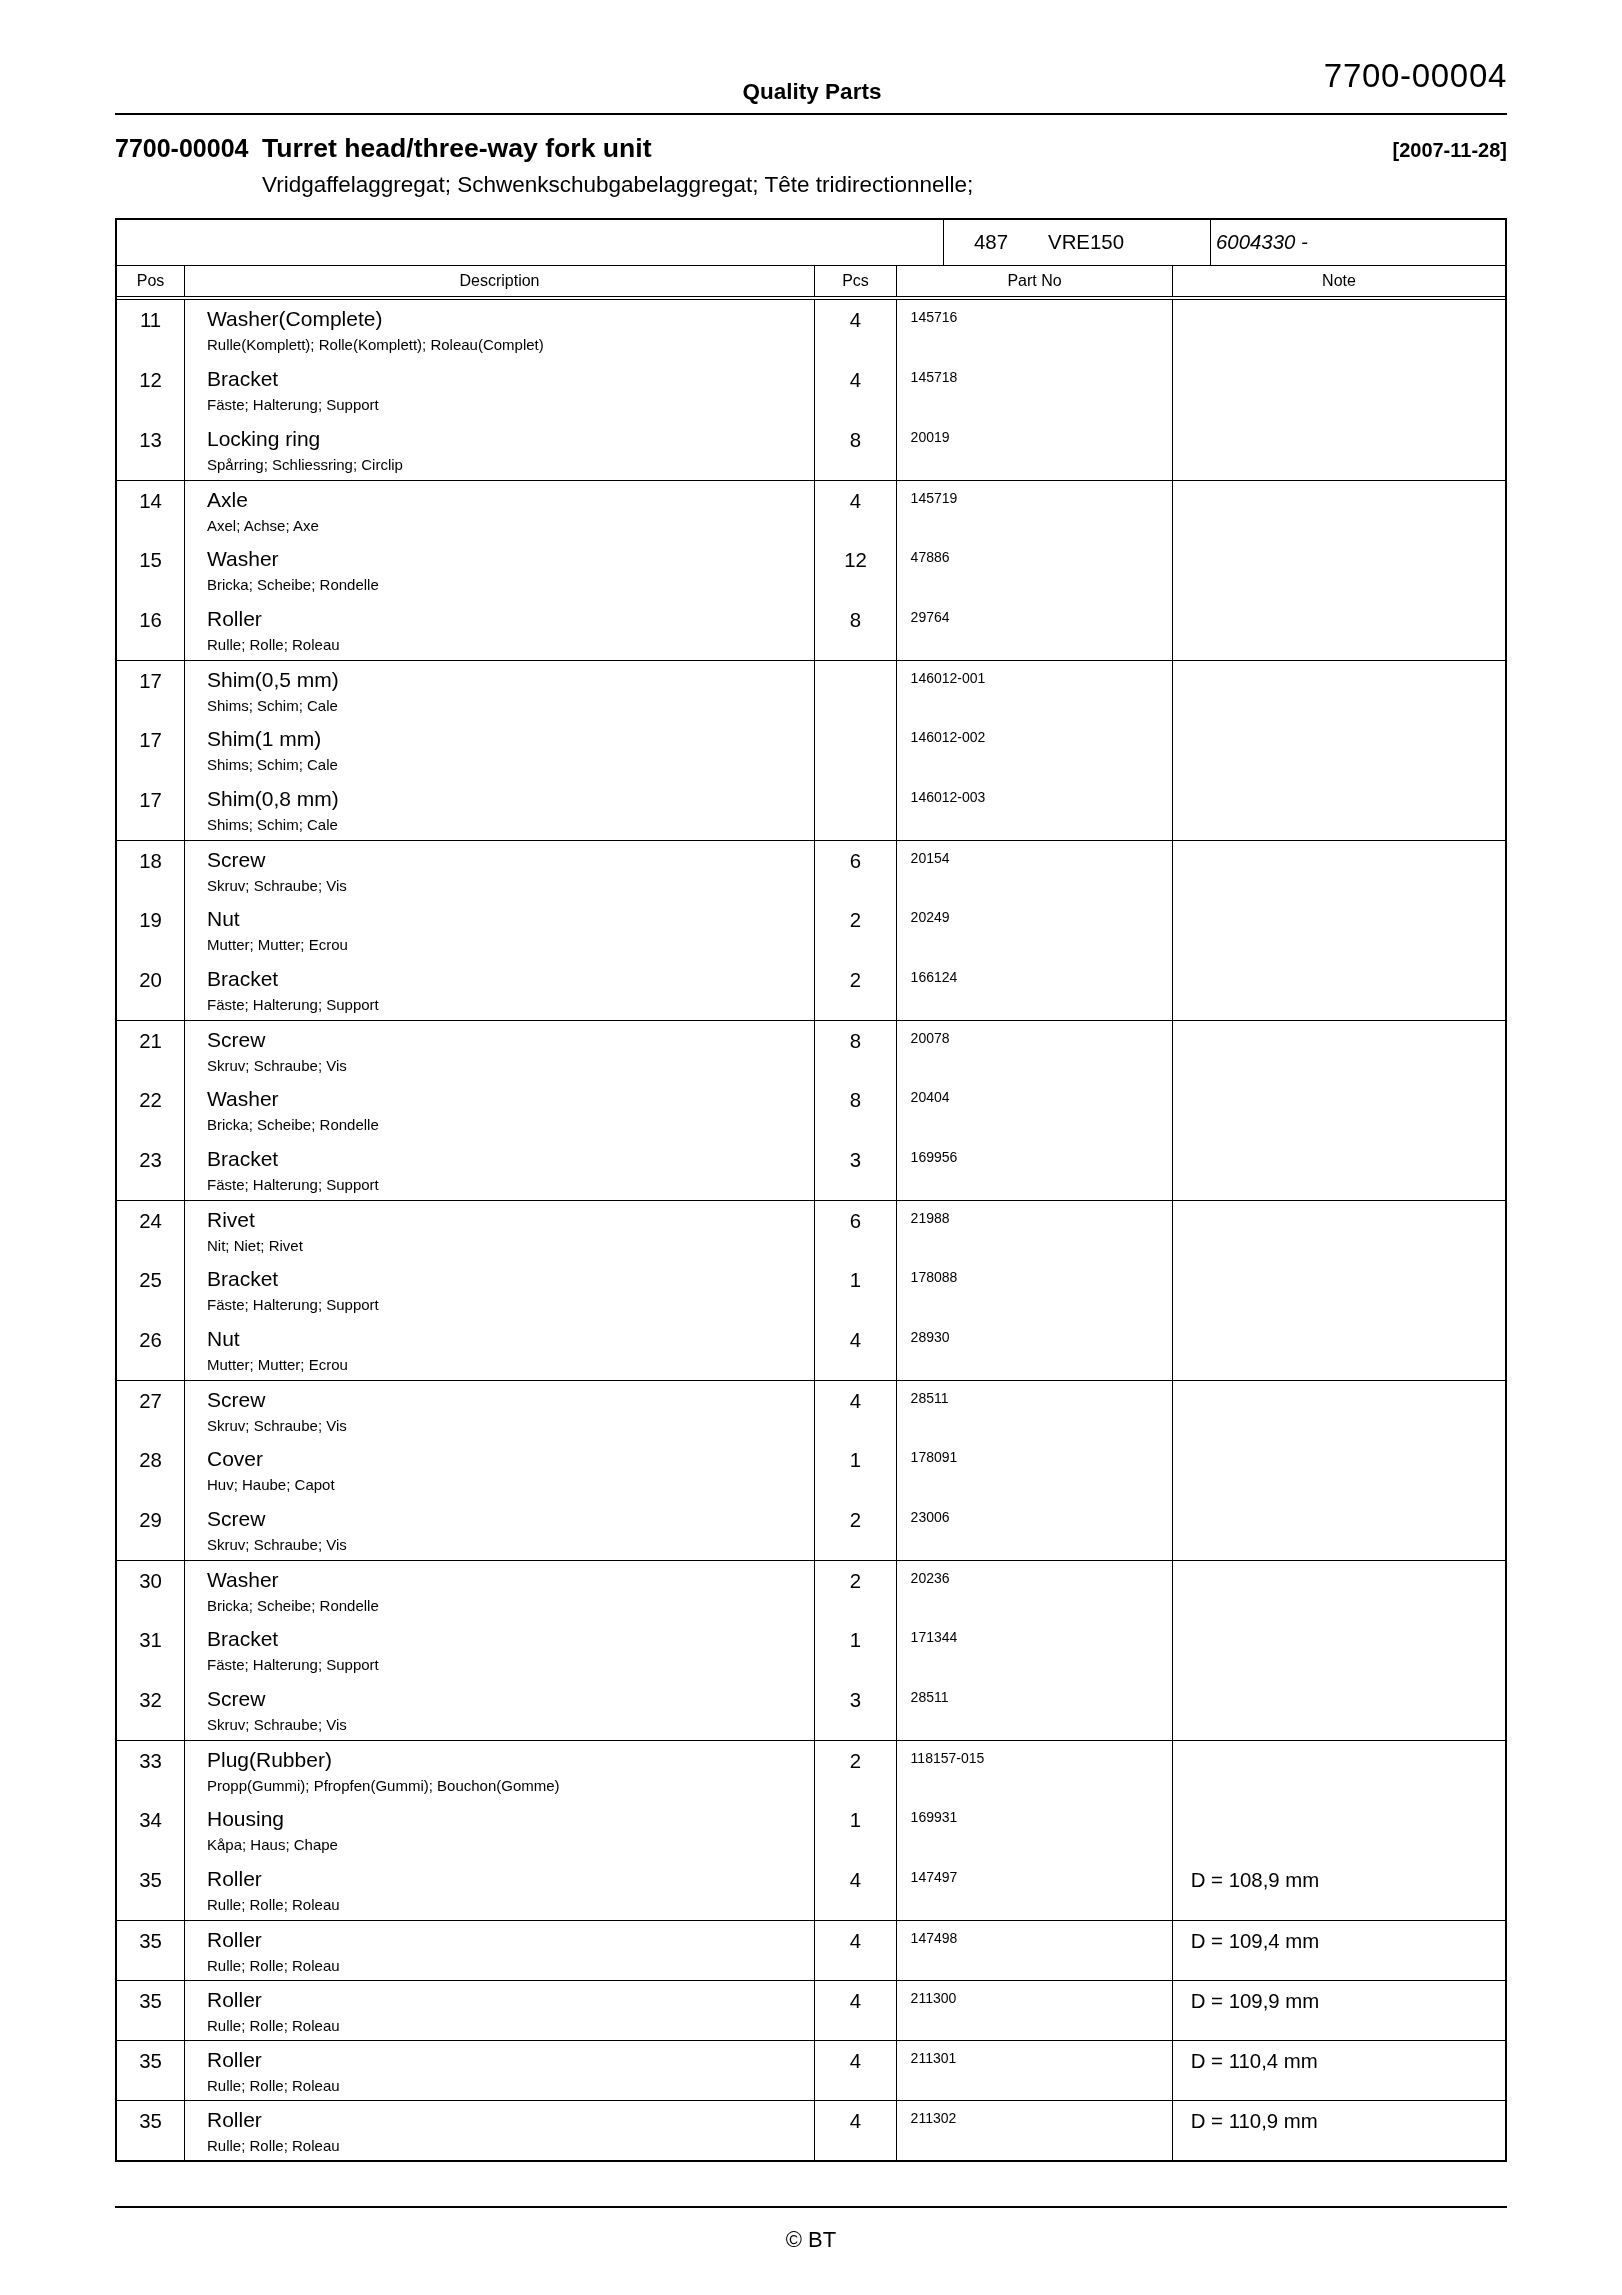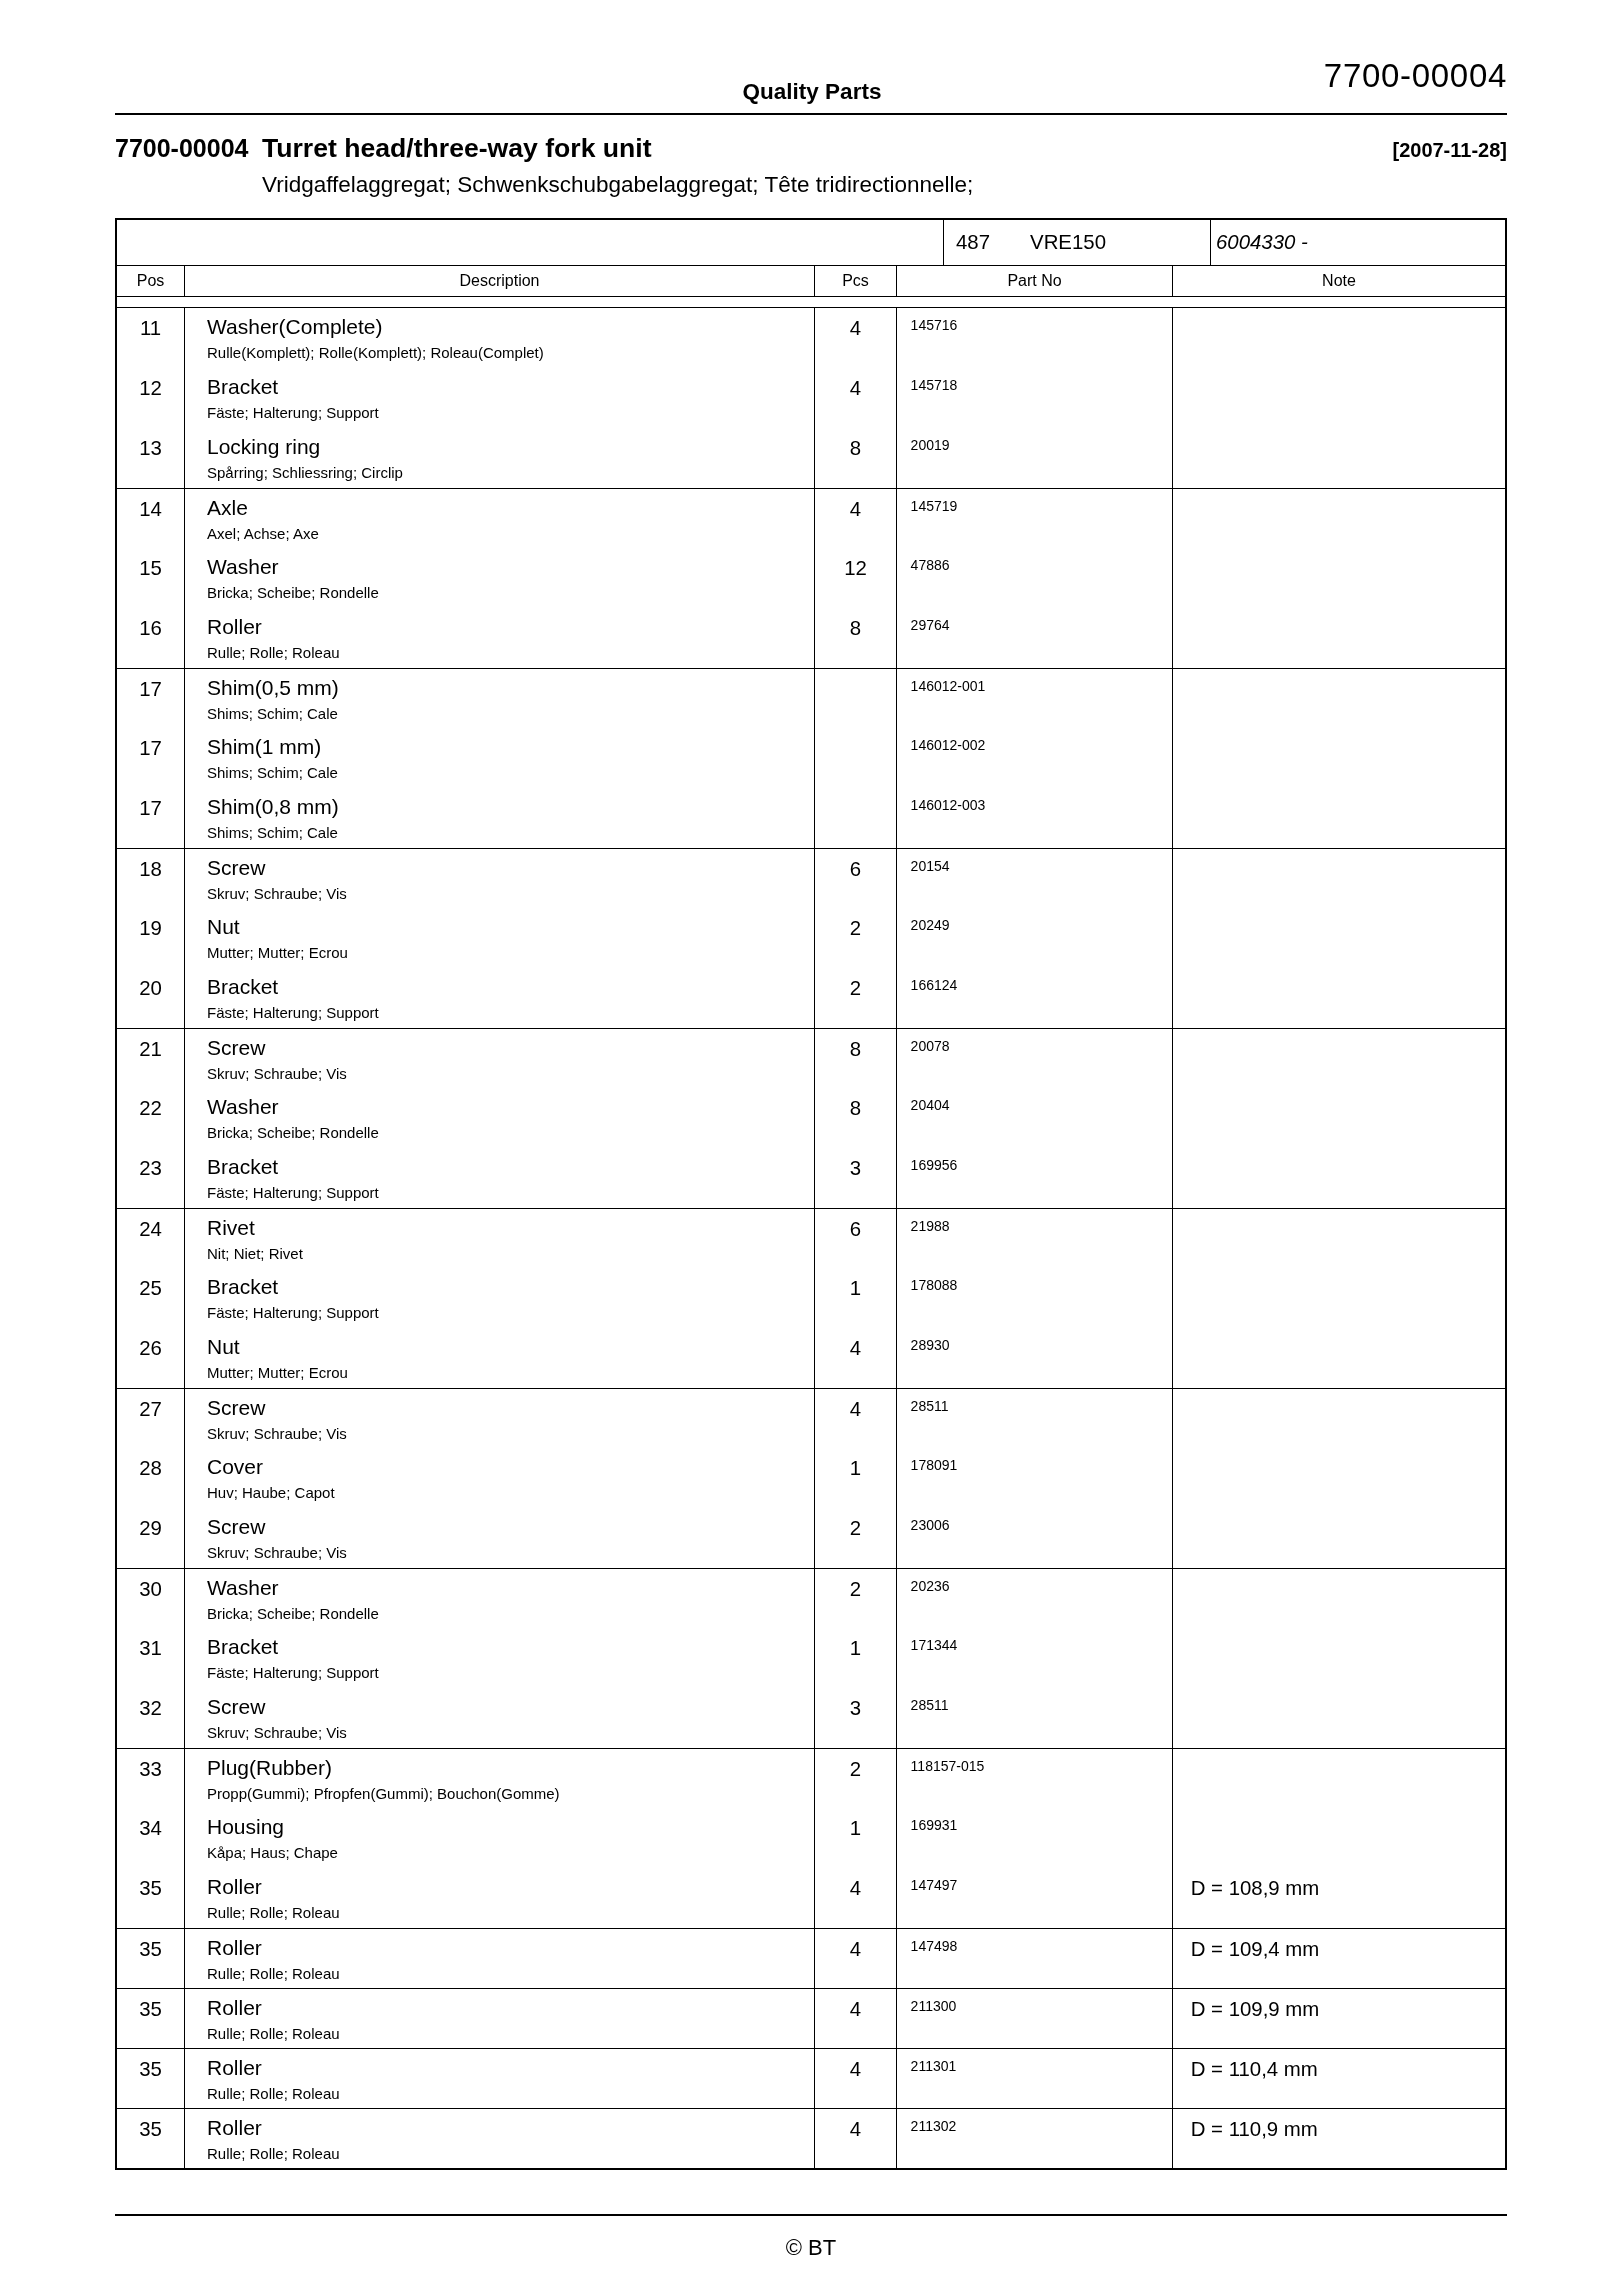--- a/index.html
+++ b/index.html
@@ -37,33 +37,33 @@
 
   .meta-row {
     display: grid;
     grid-template-columns: 826px 267px 1fr;
     height: 46px; align-items: center;
     border-bottom: 1.4px solid #000;
     font-size: 20.4px;
   }
   .meta-blank { height: 100%; }
   .meta-model { height: 100%; display: flex; align-items: center; gap: 40px;
-    padding-left: 12px; border-left: 1.4px solid #000; }
+    padding-left: 30px; border-left: 1.4px solid #000; }
   .meta-serial { height: 100%; display: flex; align-items: center;
     padding-left: 5px; border-left: 1.4px solid #000; font-style: italic; }
 
   .cols { display: grid; grid-template-columns: 68px 630px 82px 276px 1fr; }
 
   .head-row { height: 31px; align-items: center; border-bottom: 1.4px solid #000;
     font-size: 16px; }
   .head-row > div { text-align: center; height: 100%; display: flex;
     align-items: center; justify-content: center; }
   .head-row > div:not(:last-child) { border-right: 1.4px solid #000; }
 
-  .tbody { border-top: 1.4px solid #000; margin-top: 10px; }
+  .tbody { border-top: 1.4px solid #000; margin-top: 2px; }
 
   .trow { min-height: 60px; }
   .trow.group-start { border-top: 1.4px solid #000; }
   .trow:first-child { border-top: none; }
   .trow > div:not(:last-child) { border-right: 1.4px solid #000; }
 
   .c-pos { text-align: center; padding-top: 8.9px; font-size: 20.4px; }
   .c-desc { padding: 6.8px 5.5px 5.5px 22px; }
   .d-name { font-size: 21px; }
   .d-sub  { font-size: 15px; margin-top: 4.8px; }

